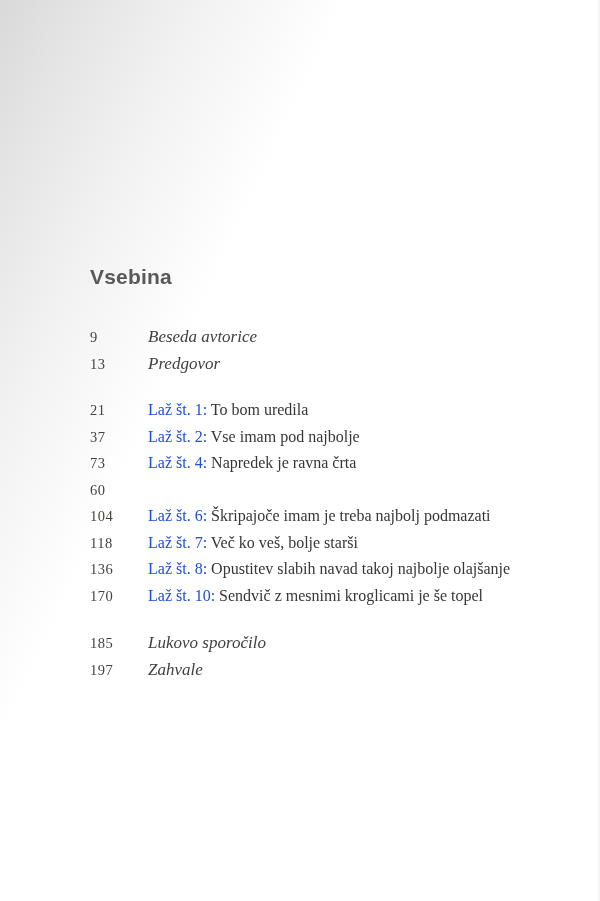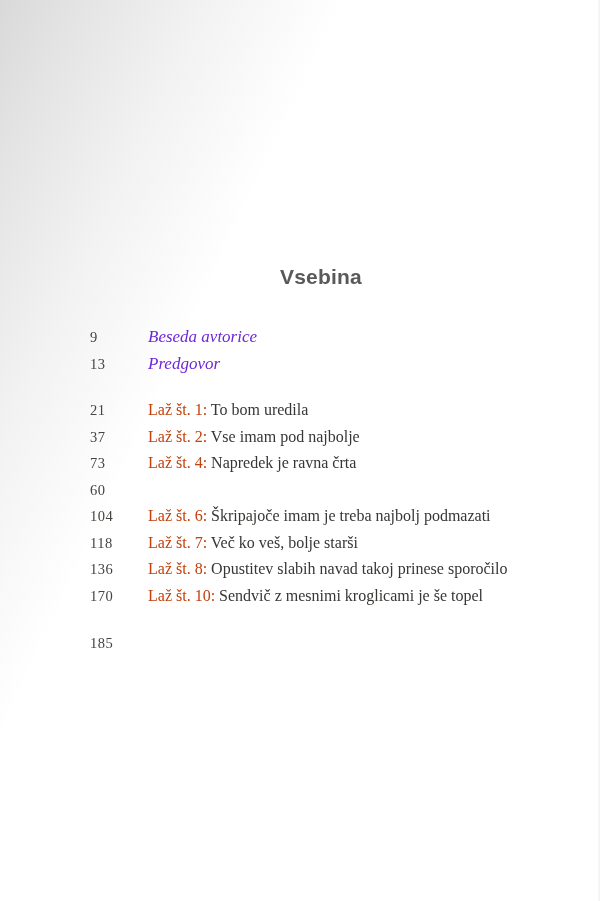--- a/index.html
+++ b/index.html
@@ -35,21 +35,20 @@
     background: rgba(0,0,0,0.04);
     pointer-events: none;
   }
   .content {
     position: relative;
   }
   .title-wrap {
     padding-top: 263px;
     margin-left: 90px;
     margin-right: 48px;
-    text-align: center;
   }
   .page-title {
     font-family: "Liberation Sans", sans-serif;
     font-weight: 700;
     font-size: 21px;
     line-height: 27px;
     color: #59585a;
     letter-spacing: 0.2px;
   }
   .toc {
@@ -68,24 +67,24 @@
     color: #45423f;
     font-feature-settings: "onum" 1;
     letter-spacing: 0.5px;
   }
   .txt {
     color: #383634;
   }
   .fm .txt, .bm .txt {
     font-style: italic;
     font-size: 17px;
-    color: #6d28d9;
+    color: #404040;
   }
   .prefix {
-    color: #c2410c;
+    color: #1d4ed8;
   }
   .chapter-title {
     color: #383634;
   }
   .group-front { margin-bottom: 20px; }
   .group-chapters { margin-bottom: 21px; }
 </style>
 </head>
 <body>
 
@@ -130,28 +129,33 @@
       <div class="row">
         <span class="num">104</span>
         <span class="txt"><span class="prefix">Laž št. 6:</span> <span class="chapter-title">Škripajoče imam je treba najbolj podmazati</span></span>
       </div>
       <div class="row">
         <span class="num">118</span>
         <span class="txt"><span class="prefix">Laž št. 7:</span> <span class="chapter-title">Več ko veš, bolje starši</span></span>
       </div>
       <div class="row">
         <span class="num">136</span>
-        <span class="txt"><span class="prefix">Laž št. 8:</span> <span class="chapter-title">Opustitev slabih navad takoj prinese sporočilo</span></span>
+        <span class="txt"><span class="prefix">Laž št. 8:</span> <span class="chapter-title">Opustitev slabih navad takoj najbolje olajšanje</span></span>
       </div>
       <div class="row">
         <span class="num">170</span>
         <span class="txt"><span class="prefix">Laž št. 10:</span> <span class="chapter-title">Sendvič z mesnimi kroglicami je še topel</span></span>
       </div>
     </div>
 
     <div class="group-back">
       <div class="row bm">
         <span class="num">185</span>
+        <span class="txt">Lukovo sporočilo</span>
+      </div>
+      <div class="row bm">
+        <span class="num">197</span>
+        <span class="txt">Zahvale</span>
       </div>
     </div>
 
   </div>
 </div>
 
 </body></html>

